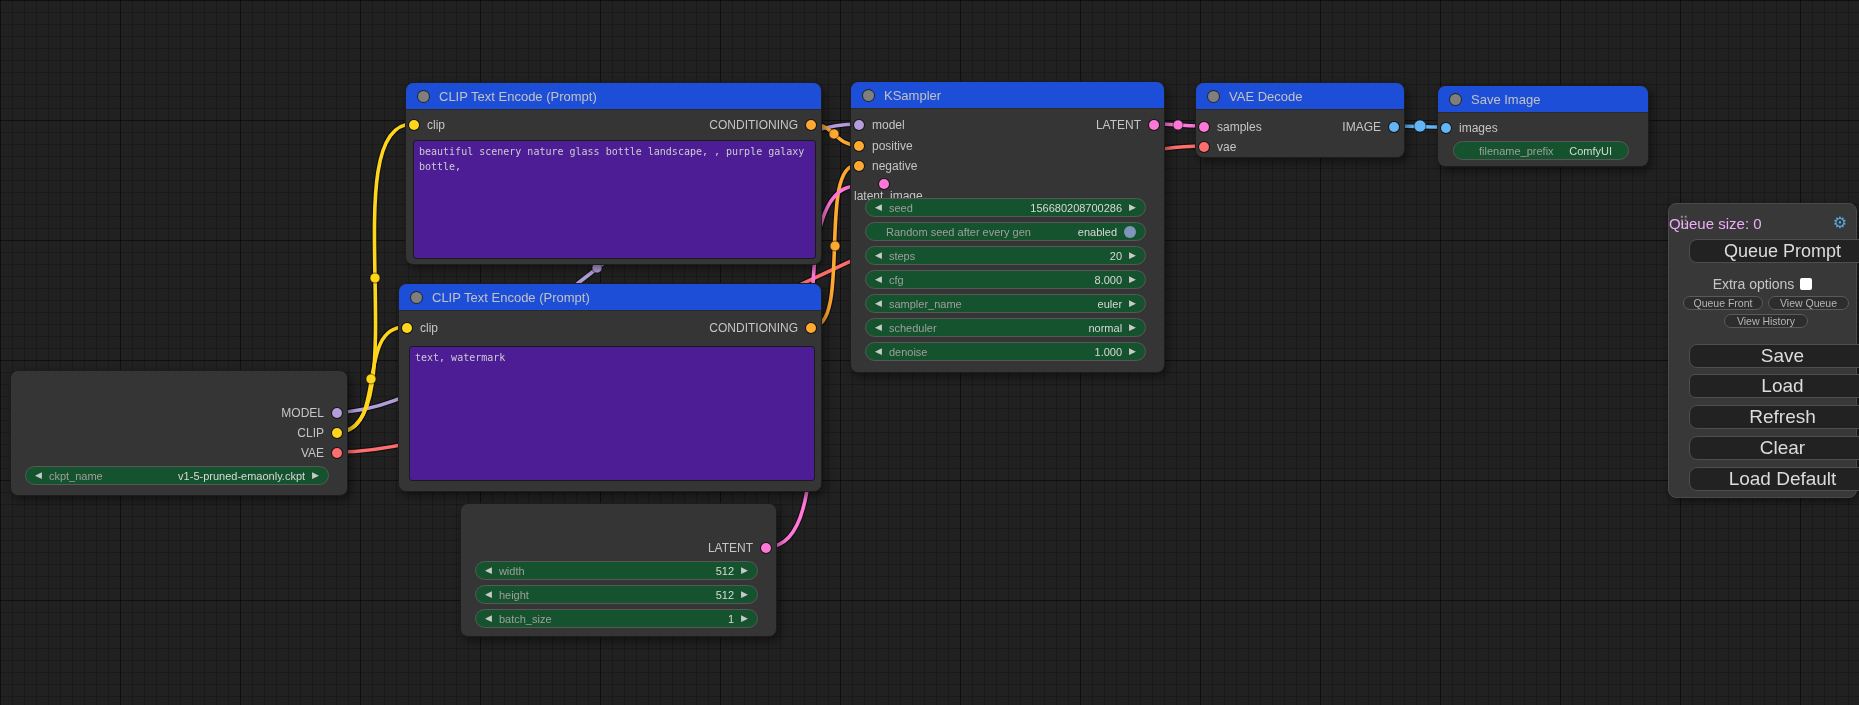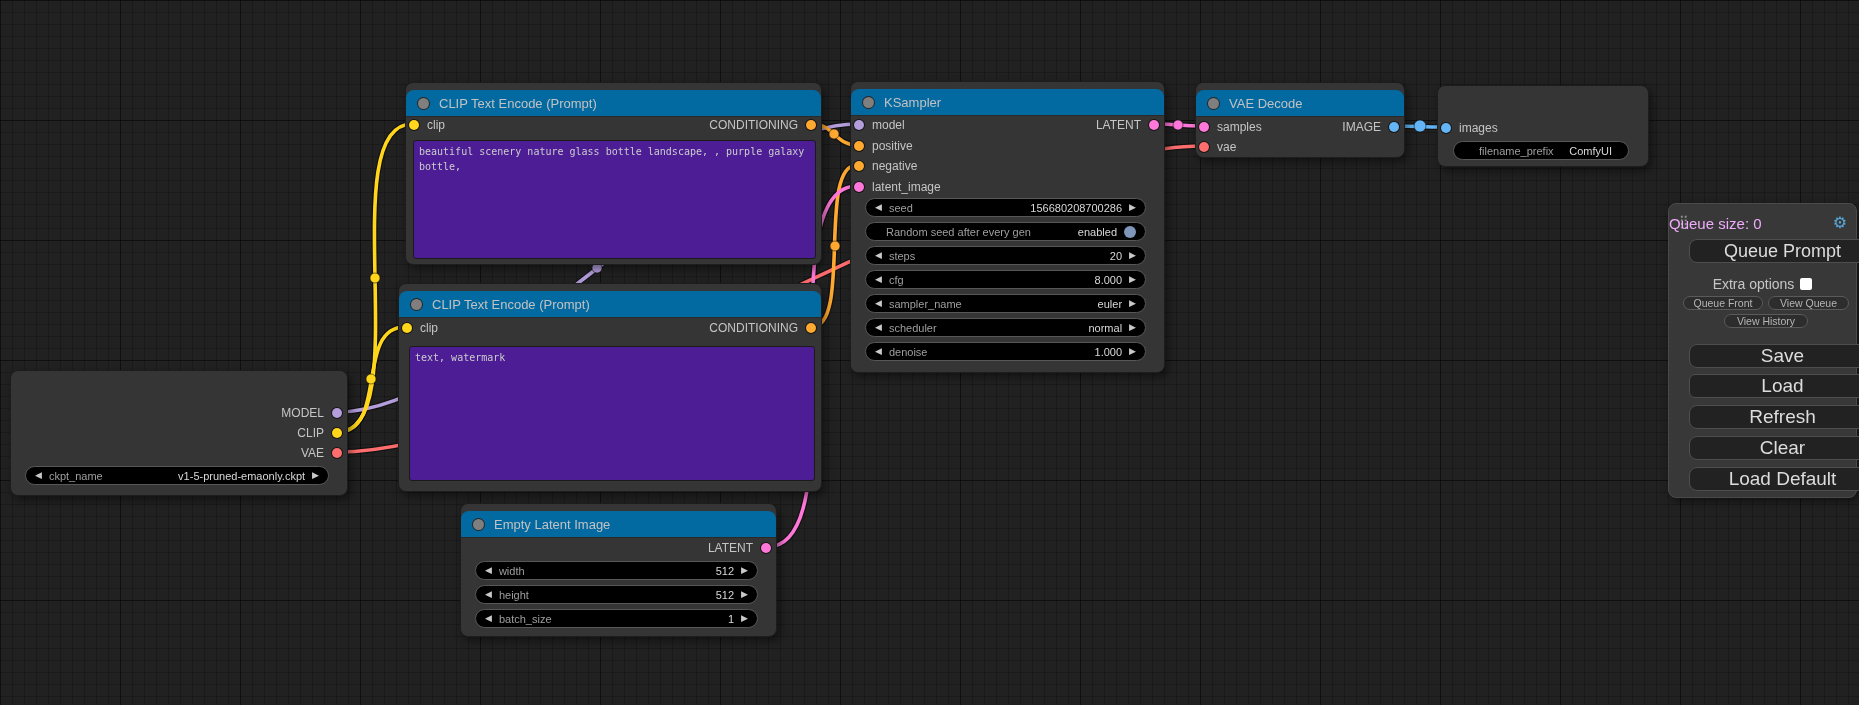--- a/index.html
+++ b/index.html
@@ -18,42 +18,42 @@
   }
   #links { position:absolute; inset:0; z-index:1; }
   .node {
     position:absolute; z-index:2;
     background:#353535;
     border:1px solid #1d1d1d;
     border-radius:8px;
     box-shadow:3px 4px 8px rgba(0,0,0,0.45);
   }
   .node-title {
-    position:absolute; left:0; top:7px; right:0; height:27px;
-    background:#0369a1; border-radius:8px 8px 0 0;
+    position:absolute; left:0; top:0; right:0; height:27px;
+    background:#1d4ed8; border-radius:8px 8px 0 0;
     border-bottom:1px solid #2a2a2a;
   }
   .collapse-dot {
     position:absolute; left:12px; top:8px; width:11px; height:11px;
     border-radius:50%; background:#7f7f7f; box-shadow:0 0 0 1px #262626;
   }
   .title-text {
     position:absolute; left:33px; top:6px; font-size:13px; color:#c2c2c2; white-space:nowrap;
   }
   .slot { position:absolute; height:16px; display:flex; align-items:center; font-size:12px; color:#c5c5c5; }
   .slot.in { left:3px; }
   .slot.out { right:5px; flex-direction:row-reverse; }
   .port { width:10px; height:10px; border-radius:50%; box-shadow:0 0 0 1px rgba(0,0,0,0.6); flex:0 0 auto; }
   .slot.in .port { margin-right:8px; }
   .slot.out .port { margin-left:8px; }
   .pc-model{background:#b39ddb} .pc-clip{background:#ffd61b} .pc-vae{background:#ff6e6e}
   .pc-cond{background:#ffa931} .pc-latent{background:#ff77d9} .pc-image{background:#64b5f6}
   .widget {
     position:absolute; left:14px; right:18px; height:19px;
-    background:#000000; border:1px solid #575757; border-radius:10px;
+    background:#14532d; border:1px solid #575757; border-radius:10px;
     display:flex; align-items:center; font-size:11px; padding:0 9px;
   }
   .w-arrow { font-size:9px; color:#c9c9c9; line-height:1; flex:0 0 auto; }
   .w-name { color:#9f9f9f; margin-left:7px; flex:1 1 auto; white-space:nowrap; overflow:hidden; }
   .w-value { color:#d8d8d8; margin:0 7px; white-space:nowrap; }
   .w-toggle { width:12px; height:12px; border-radius:50%; background:#7f95ba; flex:0 0 auto; }
   .prompt-box {
     position:absolute;
     background:#4c1d95; border:1px solid #1a1a1a; border-radius:3px;
     font-family:"DejaVu Sans Mono", monospace; font-size:10px; line-height:15px;
@@ -169,24 +169,20 @@
     <span>clip</span>
   </div>
   <div class="slot out" style="top:36px;">
     <span class="port pc-cond"></span>
     <span>CONDITIONING</span>
   </div>
   <div class="prompt-box" style="left:10px;top:62px;width:406px;height:135px;">text, watermark</div>
 </div>
 
 <div class="node" style="left:460px;top:503px;width:317px;height:134px;">
-  <div class="node-title">
-    <span class="collapse-dot"></span>
-    <span class="title-text">Empty Latent Image</span>
-  </div>
   <div class="slot out" style="top:36px;">
     <span class="port pc-latent"></span>
     <span>LATENT</span>
   </div>
   <div class="widget" style="top:57px;">
     <span class="w-arrow">◀</span>
     <span class="w-name">width</span>
     <span class="w-value">512</span>
     <span class="w-arrow">▶</span>
   </div>
@@ -214,21 +210,21 @@
     <span>model</span>
   </div>
   <div class="slot in" style="top:56px;">
     <span class="port pc-cond"></span>
     <span>positive</span>
   </div>
   <div class="slot in" style="top:76px;">
     <span class="port pc-cond"></span>
     <span>negative</span>
   </div>
-  <div class="slot in" style="top:97px;">
+  <div class="slot in" style="top:97px;flex-direction:column;">
     <span class="port pc-latent"></span>
     <span>latent_image</span>
   </div>
   <div class="slot out" style="top:35px;">
     <span class="port pc-latent"></span>
     <span>LATENT</span>
   </div>
   <div class="widget" style="top:116px;">
     <span class="w-arrow">◀</span>
     <span class="w-name">seed</span>
@@ -285,20 +281,24 @@
     <span class="port pc-vae"></span>
     <span>vae</span>
   </div>
   <div class="slot out" style="top:36px;">
     <span class="port pc-image"></span>
     <span>IMAGE</span>
   </div>
 </div>
 
 <div class="node" style="left:1437px;top:85px;width:212px;height:82px;">
+  <div class="node-title">
+    <span class="collapse-dot"></span>
+    <span class="title-text">Save Image</span>
+  </div>
   <div class="slot in" style="top:34px;">
     <span class="port pc-image"></span>
     <span>images</span>
   </div>
   <div class="widget" style="top:55px;left:15px;right:19px;">
     <span class="w-name" style="margin-left:16px;">filename_prefix</span>
     <span class="w-value">ComfyUI</span>
   </div>
 </div>
 

